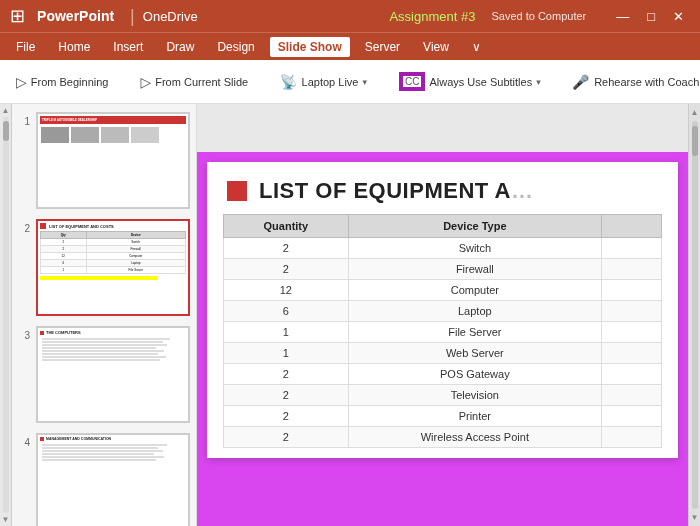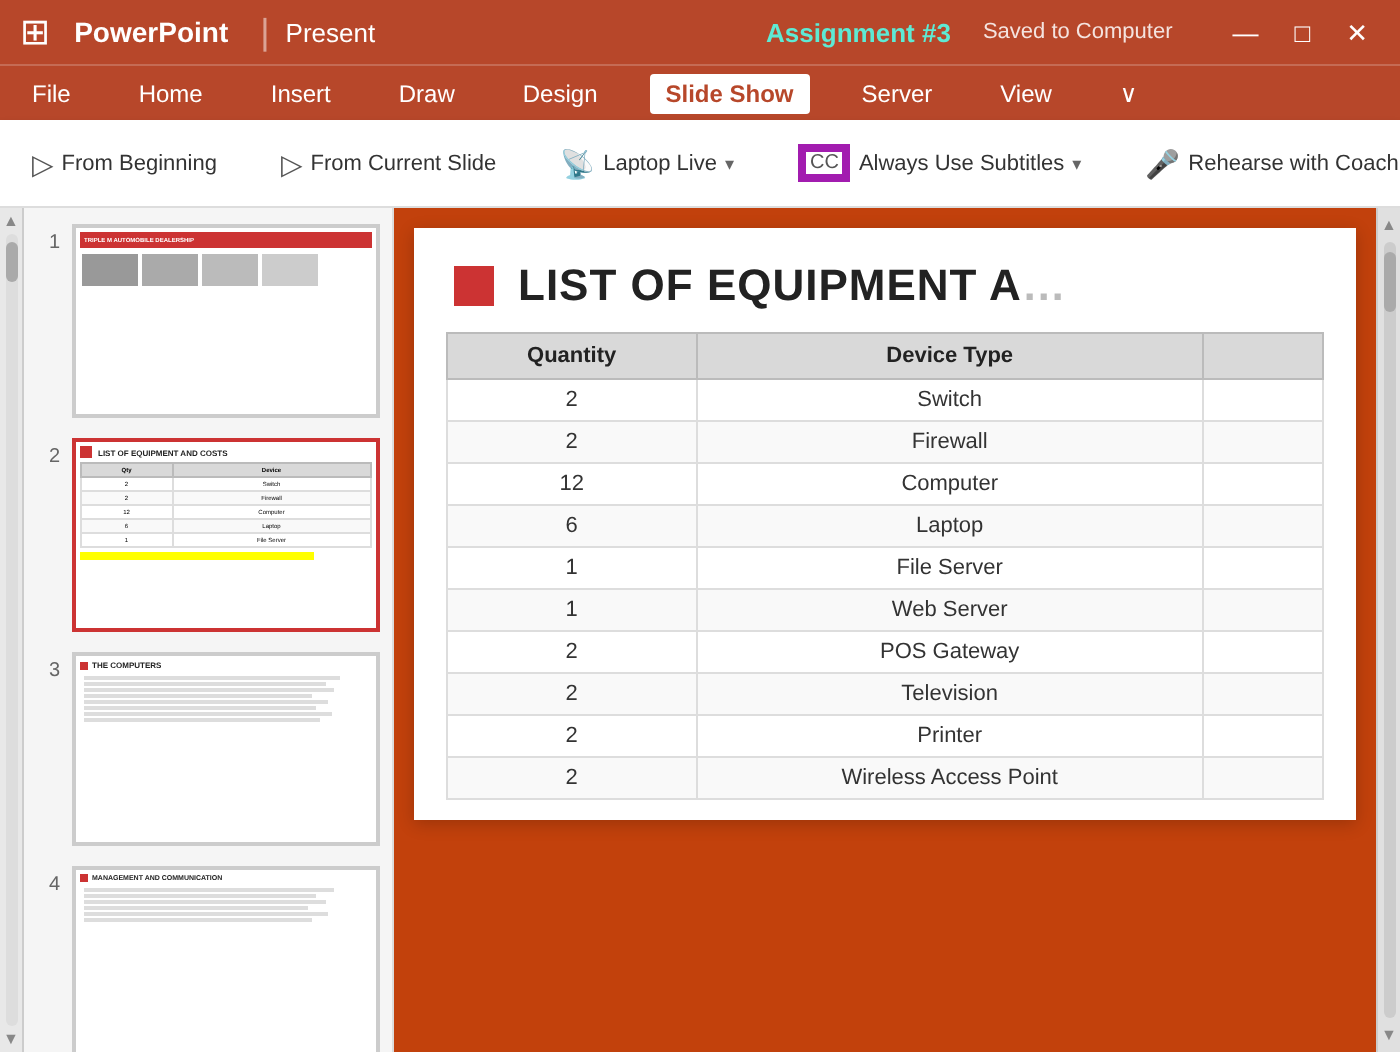--- a/index.html
+++ b/index.html
@@ -7,28 +7,28 @@
 
     
     .title-bar {
       background: #c33; height: 32px; display: flex; align-items: center; padding: 0 10px; gap: 8px;
       background: #B7472A;
     }
     .title-bar-waffle { color: white; font-size: 18px; margin-right: 4px; cursor: pointer; }
     .title-bar-app { color: white; font-weight: 600; font-size: 14px; margin-right: 8px; }
     .title-bar-separator { color: rgba(255,255,255,0.5); font-size: 18px; }
     .title-bar-drive { color: white; font-size: 13px; margin-right: auto; }
-    .title-bar-filename { color: #5eead4; font-size: 13px; font-weight: 700; }
+    .title-bar-filename { color: #bef264; font-size: 13px; font-weight: 400; }
     .title-bar-saved { color: rgba(255,255,255,0.85); font-size: 11px; margin-left: 8px; }
     .title-bar-controls { display: flex; gap: 6px; margin-left: 16px; }
     .title-bar-btn { color: white; font-size: 13px; background: none; border: none; cursor: pointer; padding: 2px 6px; }
 
     
     .menu-bar {
-      background: #B7472A; height: 28px; display: flex; align-items: center; padding: 0 8px; gap: 18px;
+      background: #B7472A; height: 28px; display: flex; align-items: center; padding: 0 8px; gap: 7px;
       border-top: 1px solid rgba(255,255,255,0.2);
     }
     .menu-item { color: white; font-size: 12px; padding: 3px 8px; cursor: pointer; border-radius: 2px; }
     .menu-item.active { background: white; color: #B7472A; font-weight: 600; }
 
     
     .ribbon {
       background: white; height: 44px; display: flex; align-items: center; padding: 0 8px; gap: 4px;
       border-bottom: 1px solid #ddd; box-shadow: 0 1px 3px rgba(0,0,0,0.1);
     }
@@ -60,23 +60,24 @@
     }
     .slide-img {
       flex: 1; border: 2px solid #ccc; background: white; overflow: hidden;
       position: relative;
     }
     .slide-img.active { border-color: #C33; border-width: 2px; }
     .slide-inner { width: 100%; padding-bottom: 62%; position: relative; overflow: hidden; }
 
     
     .slide-view {
-      flex: 1; background: #c2410c; display: flex; flex-direction: column;
+      flex: 1; background: #d946ef; display: flex; flex-direction: column;
       align-items: center; justify-content: flex-start; padding: 10px; overflow: hidden;
       position: relative;
+      margin-top: 48px;
     }
 
     
     .slides-panel::-webkit-scrollbar { width: 6px; }
     .slides-panel::-webkit-scrollbar-track { background: #f0f0f0; }
     .slides-panel::-webkit-scrollbar-thumb { background: #bbb; border-radius: 3px; }
 
     
     .slide-scroll {
       width: 12px; background: #e0e0e0; border-left: 1px solid #ccc;
@@ -121,21 +122,21 @@
       position: absolute; top: 0; left: 0; right: 0; bottom: 0;
     }
   </style>
 </head>
 <body>
 
 <div class="title-bar">
   <span class="title-bar-waffle">⊞</span>
   <span class="title-bar-app">PowerPoint</span>
   <span class="title-bar-separator">|</span>
-  <span class="title-bar-drive">Present</span>
+  <span class="title-bar-drive">OneDrive</span>
   <span class="title-bar-filename">Assignment #3</span>
   <span class="title-bar-saved">Saved to Computer</span>
   <div class="title-bar-controls">
     <button class="title-bar-btn">—</button>
     <button class="title-bar-btn">□</button>
     <button class="title-bar-btn">✕</button>
   </div>
 </div>
 
 <div class="menu-bar">

